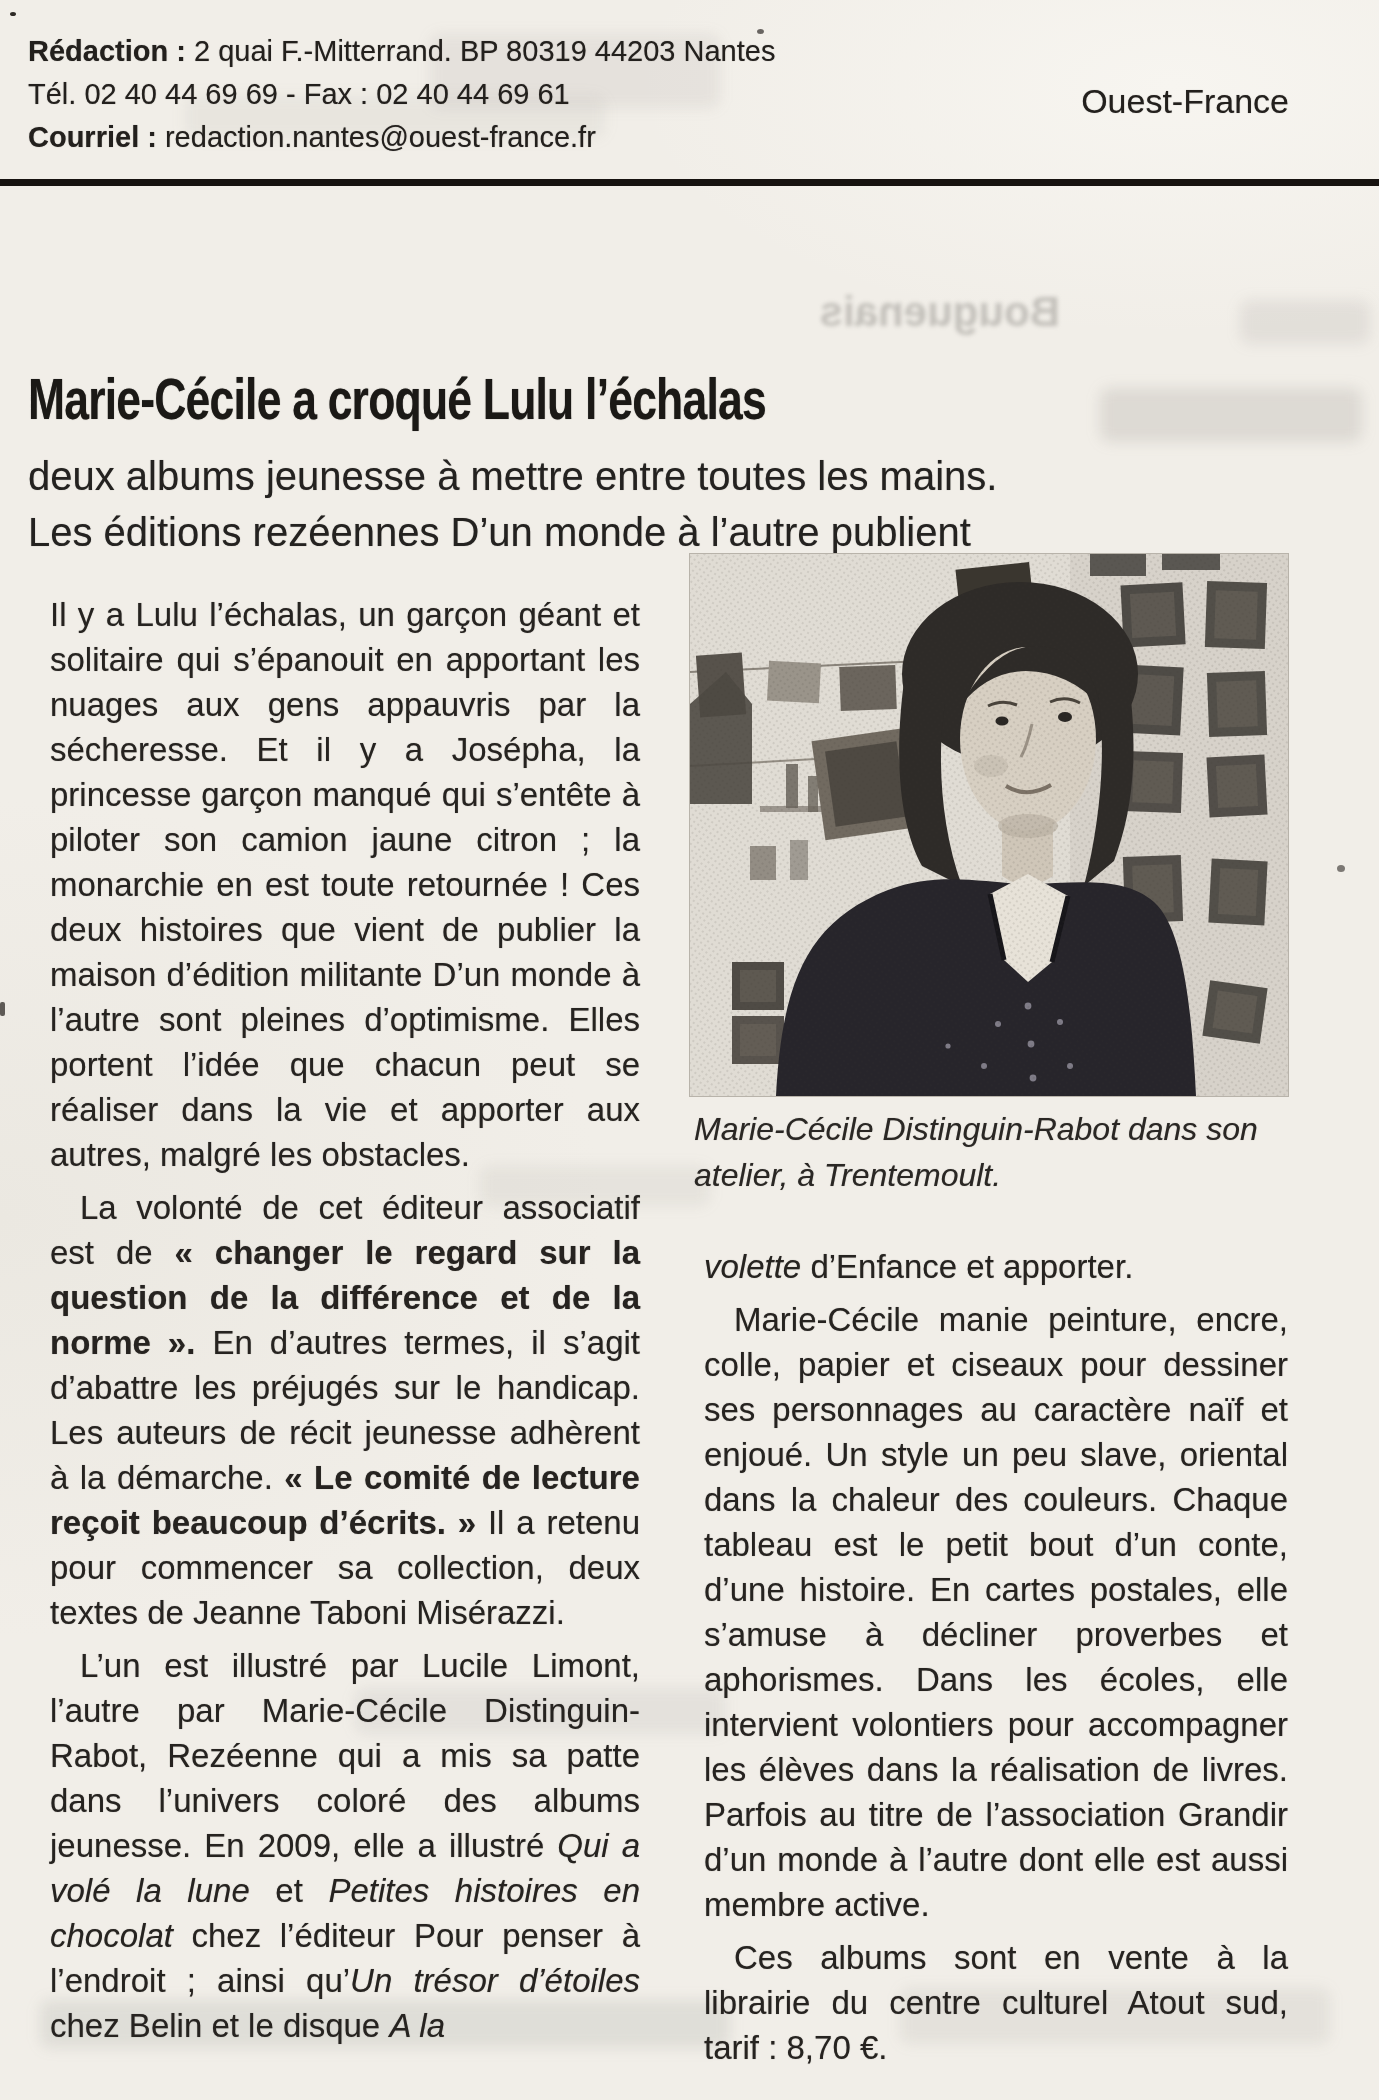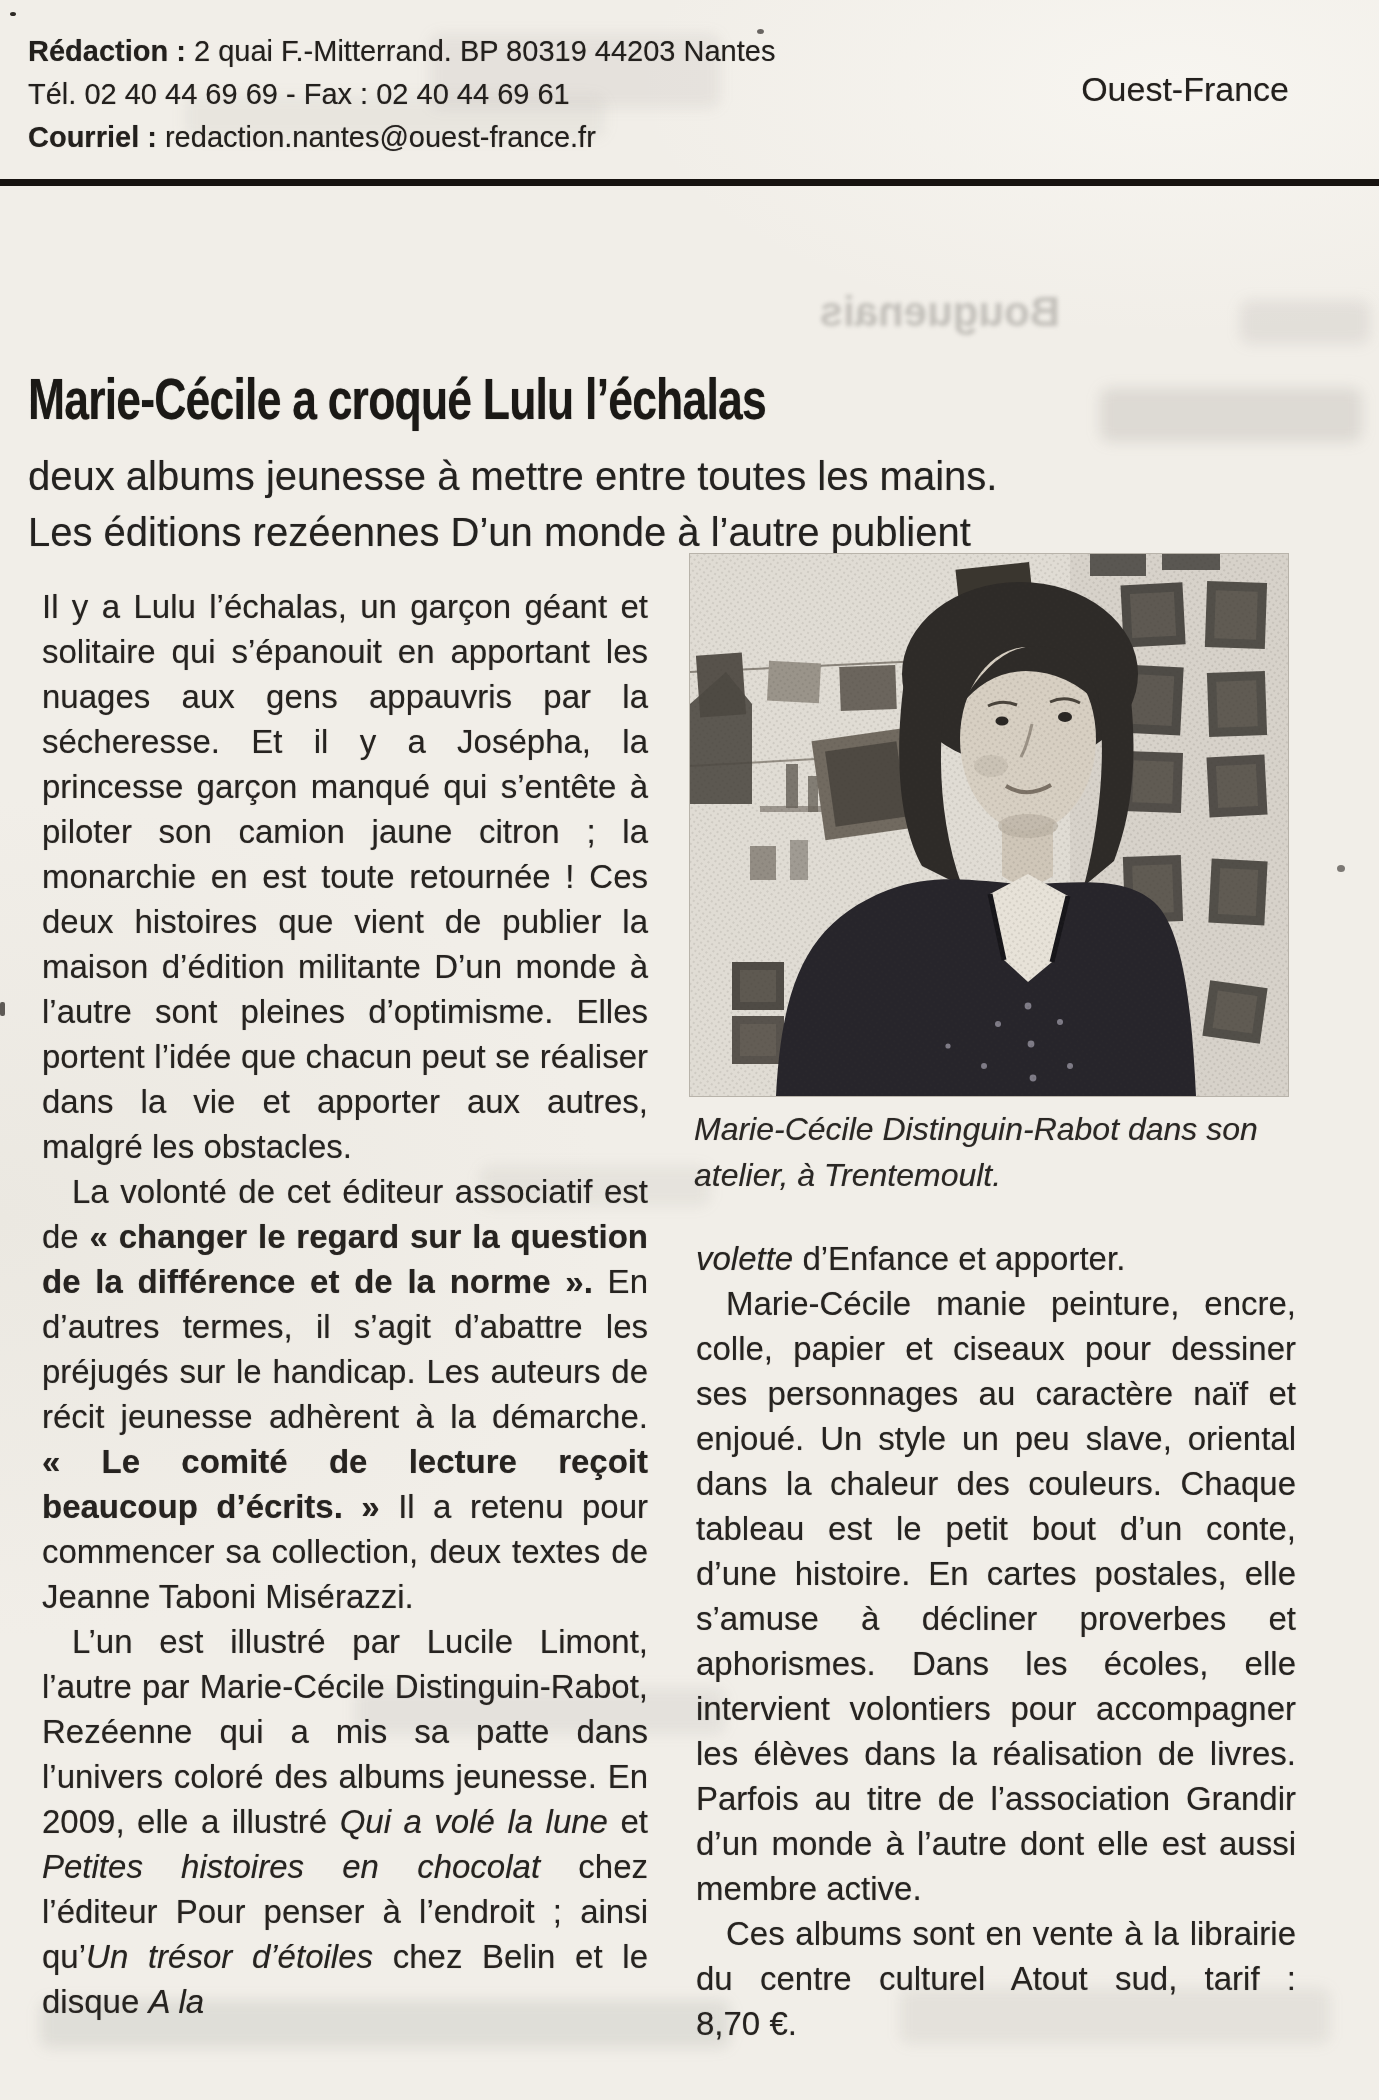--- a/index.html
+++ b/index.html
@@ -9,37 +9,37 @@
     background:
       radial-gradient(900px 420px at 85% 4%, #f7f5f0 0%, rgba(247,245,240,0) 60%),
       radial-gradient(1100px 760px at 0% 58%, #ebe8e1 0%, rgba(235,232,225,0) 55%),
       #f1eee8;
     color:#262320;
   }
   .page{position:absolute;inset:0;padding-left:19px;}
   
   .mh-left{position:absolute;left:28px;top:30px;font-size:29px;line-height:43px;color:#23201d;
            text-shadow:0 0 1px rgba(35,32,29,.45);}
-  .mh-right{position:absolute;right:90px;top:68px;text-align:right;font-size:34px;line-height:43px;
+  .mh-right{position:absolute;right:90px;top:80px;text-align:right;font-size:34px;line-height:43px;
             color:#23201d;text-shadow:0 0 1px rgba(35,32,29,.4);}
   .b{font-weight:700;}
   .i{font-style:italic;}
   .rule{position:absolute;left:0;top:179px;width:1379px;height:7px;background:#171310;}
   
   .headline{position:absolute;left:28px;top:366px;margin:0;font-size:57px;font-weight:700;
             letter-spacing:-1px;color:#1b1916;white-space:nowrap;
             transform:scaleX(.78);transform-origin:0 50%;
             text-shadow:0 0 1px rgba(27,25,22,.6);}
   .standfirst{position:absolute;left:28px;top:448px;font-size:40px;line-height:56px;color:#242220;
               text-shadow:0 0 1px rgba(36,34,32,.4);}
   
   .col{position:absolute;font-size:33px;line-height:45px;text-align:justify;
        color:#262320;text-shadow:0 0 1px rgba(38,35,32,.42);
        -webkit-hyphens:auto;hyphens:auto;}
-  .col p{margin:0;}
+  .col p{margin:8px;}
   .col p.ind{text-indent:30px;}
   .col-left{left:42px;top:584px;width:606px;}
   .col-right{left:696px;top:1236px;width:600px;}
   
   .photo{position:absolute;left:690px;top:554px;width:598px;height:542px;margin:0;
          outline:1px solid #b8b3aa;}
   .caption{position:absolute;left:694px;top:1106px;width:590px;margin:0;
            font-style:italic;font-size:32px;line-height:46px;color:#2a2724;
            text-shadow:0 0 1px rgba(42,39,36,.4);}
   

